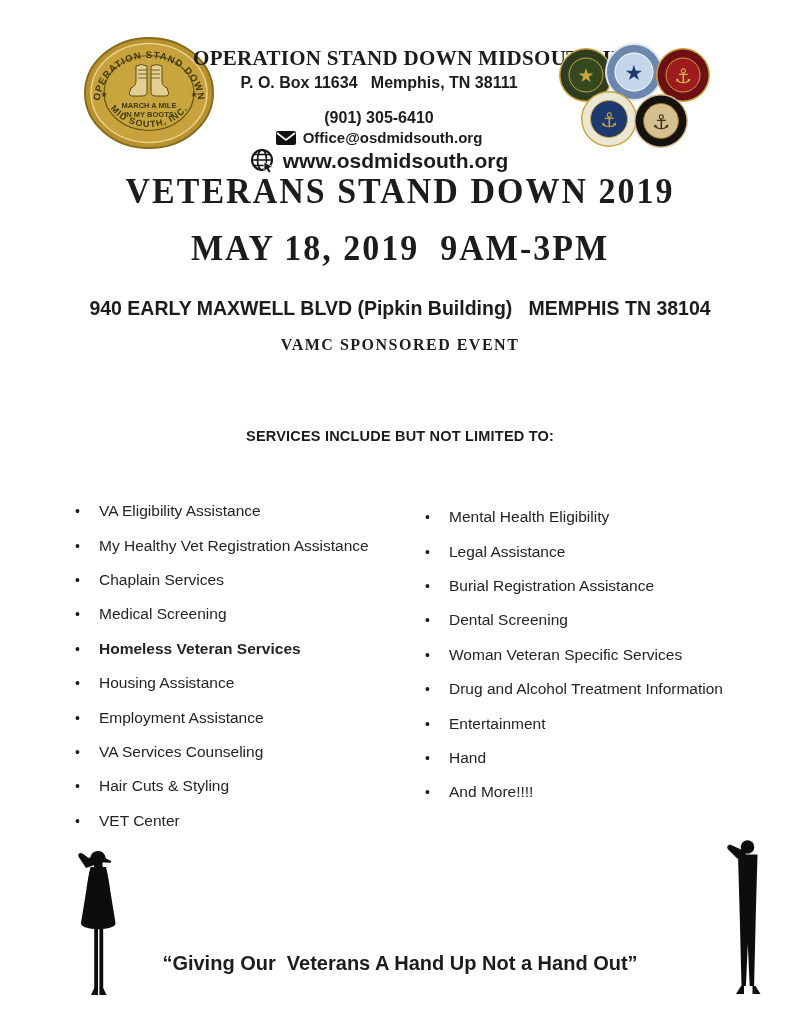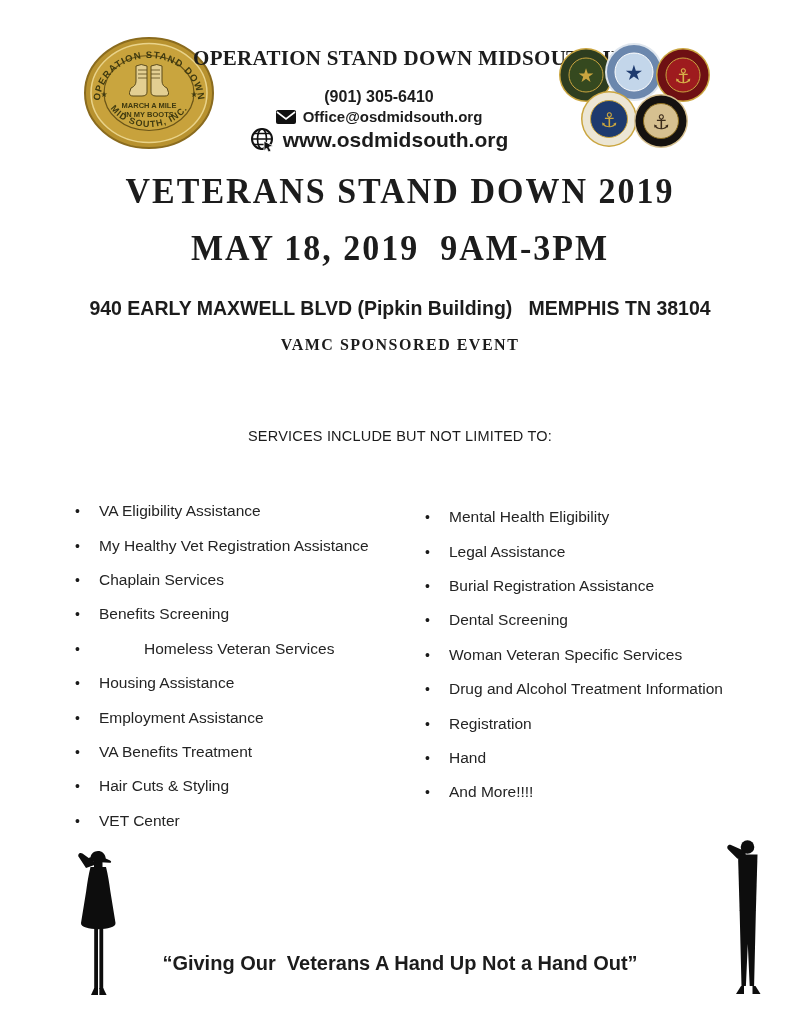--- a/index.html
+++ b/index.html
@@ -28,21 +28,21 @@
   .event-location{
     position:absolute;left:0;top:297px;width:100%;text-align:center;
     font-size:19.5px;font-weight:700;white-space:pre-wrap;
   }
   .event-sponsor{
     position:absolute;left:0;top:336px;width:100%;text-align:center;
     font-family:"Liberation Serif",serif;font-weight:700;font-size:16px;letter-spacing:1.5px;
   }
   .svc-heading{
     position:absolute;left:0;top:428px;width:100%;text-align:center;
-    font-size:14.5px;font-weight:400;letter-spacing:.2px;
+    font-size:14.5px;font-weight:700;letter-spacing:.2px;
   }
   
   ul.svc-col{position:absolute;margin:0;padding:0;list-style:none;font-size:15.5px;color:#242424;}
   ul.svc-col.left{left:75px;top:494px;width:345px;}
   ul.svc-col.right{left:425px;top:500px;width:350px;}
   ul.svc-col li{height:34.4px;display:flex;align-items:center;}
   .bullet{width:24px;flex:0 0 24px;font-size:14px;color:#1a1a1a;}
   
   .silhouette{position:absolute;}
   .silhouette.female{left:42px;top:848px;width:112px;height:155px;}
@@ -78,20 +78,21 @@
       <path d="M55 34 h9 M55 38 h9 M55 42 h9 M68 34 h9 M68 38 h9 M68 42 h9" fill="none" stroke-width="0.8"></path>
     </g>
     <text x="21" y="61" font-size="8" fill="#3f3a10" text-anchor="middle">★</text>
     <text x="111" y="61" font-size="8" fill="#3f3a10" text-anchor="middle">★</text>
     <text x="66" y="72" font-size="7.5" font-weight="bold" fill="#3f3a10" text-anchor="middle" font-family="Liberation Sans, sans-serif">MARCH A MILE</text>
     <text x="66" y="81" font-size="7.5" font-weight="bold" fill="#3f3a10" text-anchor="middle" font-family="Liberation Sans, sans-serif">IN MY BOOTS</text>
   </svg>
 
   <div class="org-block">
     <div class="org-name">OPERATION STAND DOWN MIDSOUTH,INC</div>
+    <div class="org-address">P. O. Box 11634   Memphis, TN 38111</div>
     <div class="org-phone">(901) 305-6410</div>
     <div class="org-email">
       <svg width="20" height="14" viewBox="0 0 20 14" aria-hidden="true">
         <rect x="0" y="0" width="20" height="14" rx="2" fill="#111"></rect>
         <path d="M1 2 L10 9 L19 2" fill="none" stroke="#fff" stroke-width="1.6"></path>
       </svg>
       <span>Office@osdmidsouth.org</span>
     </div>
     <div class="org-web">
       <svg width="26" height="26" viewBox="0 0 26 26" aria-hidden="true">
@@ -152,37 +153,37 @@
     <li>
         <span class="bullet">•</span>
         <span>My Healthy Vet Registration Assistance</span>
       </li>
     <li>
         <span class="bullet">•</span>
         <span>Chaplain Services</span>
       </li>
     <li>
         <span class="bullet">•</span>
-        <span>Benefits Screening</span>
-      </li>
-    <li>
-        <span class="bullet">•</span>
-        <span style="font-weight: 400; margin-left: 45px;">Homeless Veteran Services</span>
+        <span>Medical Screening</span>
+      </li>
+    <li>
+        <span class="bullet">•</span>
+        <span style="font-weight: 700;">Homeless Veteran Services</span>
       </li>
     <li>
         <span class="bullet">•</span>
         <span>Housing Assistance</span>
       </li>
     <li>
         <span class="bullet">•</span>
         <span>Employment Assistance</span>
       </li>
     <li>
         <span class="bullet">•</span>
-        <span>VA Benefits Treatment</span>
+        <span>VA Services Counseling</span>
       </li>
     <li>
         <span class="bullet">•</span>
         <span>Hair Cuts &amp; Styling</span>
       </li>
     <li>
         <span class="bullet">•</span>
         <span>VET Center</span>
       </li>
   </ul>
@@ -207,21 +208,21 @@
     <li>
         <span class="bullet">•</span>
         <span>Woman Veteran Specific Services</span>
       </li>
     <li>
         <span class="bullet">•</span>
         <span>Drug and Alcohol Treatment Information</span>
       </li>
     <li>
         <span class="bullet">•</span>
-        <span>Registration</span>
+        <span>Entertainment</span>
       </li>
     <li>
         <span class="bullet">•</span>
         <span>Hand</span>
       </li>
     <li>
         <span class="bullet">•</span>
         <span>And More!!!!</span>
       </li>
   </ul>

